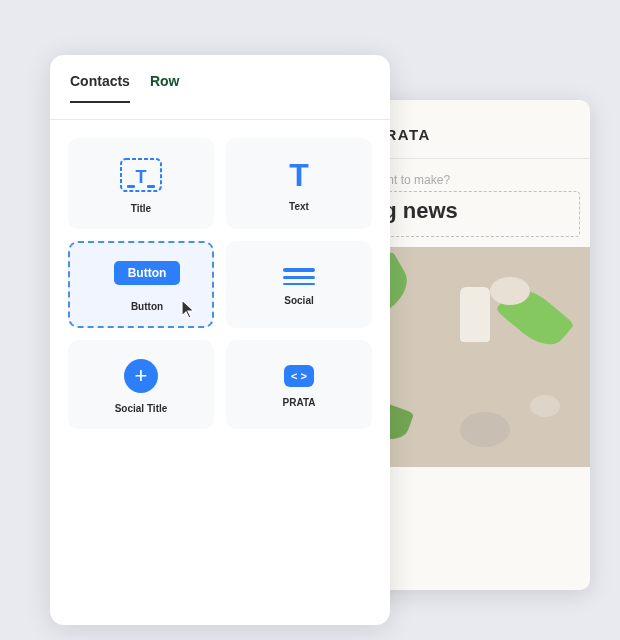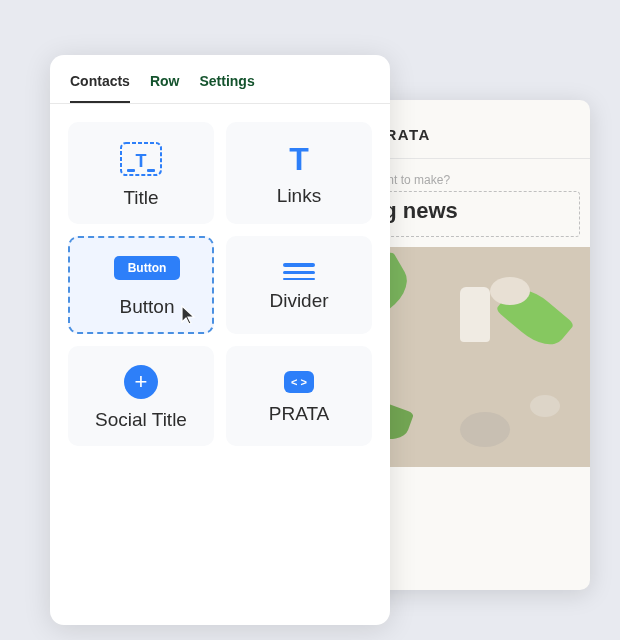--- a/index.html
+++ b/index.html
@@ -165,21 +165,21 @@
       height: 570px;
       background: #ffffff;
       border-radius: 14px;
       box-shadow: 0 4px 28px rgba(0,0,0,0.12);
       overflow: hidden;
     }
 
     .tabs {
       display: flex;
       align-items: center;
-      padding: 18px 20px 0;
+      padding: 18px 20px 16px;
       gap: 20px;
       border-bottom: 1.5px solid #e8e8e8;
       text-align: right;
     }
 
     .tab {
       font-size: 14px;
       font-weight: 600;
       color: #14532d;
       padding-bottom: 12px;
@@ -212,24 +212,24 @@
       transition: border-color 0.15s;
       position: relative;
     }
 
     .grid-item.selected {
       border: 2px dashed #4a90e2;
       background: #f0f5ff;
     }
 
     .grid-item-label {
-      font-size: 19px;
+      font-size: 10px;
       color: #2d2d2d;
       margin-top: 10px;
-      font-weight: 400;
+      font-weight: 700;
     }
 
     .icon-text-t {
       font-size: 32px;
       font-weight: 700;
       color: #2d7ff9;
       line-height: 1;
     }
 
     
@@ -332,57 +332,56 @@
       <div class="stone2"></div>
       <div class="stone3"></div>
       <div class="cream-bottle"></div>
     </div>
   </div>
 
   <div class="panel">
     <div class="tabs">
       <div class="tab active">Contacts</div>
       <div class="tab">Row</div>
-      <div class="tab">Settings</div>
     </div>
 
     <div class="grid">
 
       <div class="grid-item">
         <svg width="44" height="36" viewBox="0 0 44 36">
           <rect x="2" y="2" width="40" height="32" rx="5" fill="none" stroke="#2d7ff9" stroke-width="2" stroke-dasharray="4 2"></rect>
           <text x="50%" y="60%" dominant-baseline="middle" text-anchor="middle" font-size="18" font-weight="800" fill="#2d7ff9">T</text>
           <rect x="8" y="28" width="8" height="3" rx="1" fill="#2d7ff9"></rect>
           <rect x="28" y="28" width="8" height="3" rx="1" fill="#2d7ff9"></rect>
         </svg>
         <span class="grid-item-label">Title</span>
       </div>
 
       <div class="grid-item">
         <span class="icon-text-t">T</span>
-        <span class="grid-item-label">Links</span>
+        <span class="grid-item-label">Text</span>
       </div>
 
       <div class="grid-item selected" style="position:relative;padding-left:22px;">
         <div class="btn-preview">Button</div>
         <span class="grid-item-label">Button</span>
 
         <svg style="position:absolute;bottom:4px;right:12px;width:22px;height:24px;" viewBox="0 0 22 24">
           <path d="M4 2 L4 18 L8 14 L11 20 L13 19 L10 13 L16 13 Z" fill="#333" stroke="white" stroke-width="1.2"></path>
         </svg>
       </div>
 
 
       <div class="grid-item">
         <div class="icon-divider">
           <div class="divider-line thick"></div>
           <div class="divider-line"></div>
           <div class="divider-line thin"></div>
         </div>
-        <span class="grid-item-label">Divider</span>
+        <span class="grid-item-label">Social</span>
       </div>
 
       <div class="grid-item">
         <div class="icon-social">+</div>
         <span class="grid-item-label">Social Title</span>
       </div>
 
 
       <div class="grid-item">
         <div class="icon-html">

